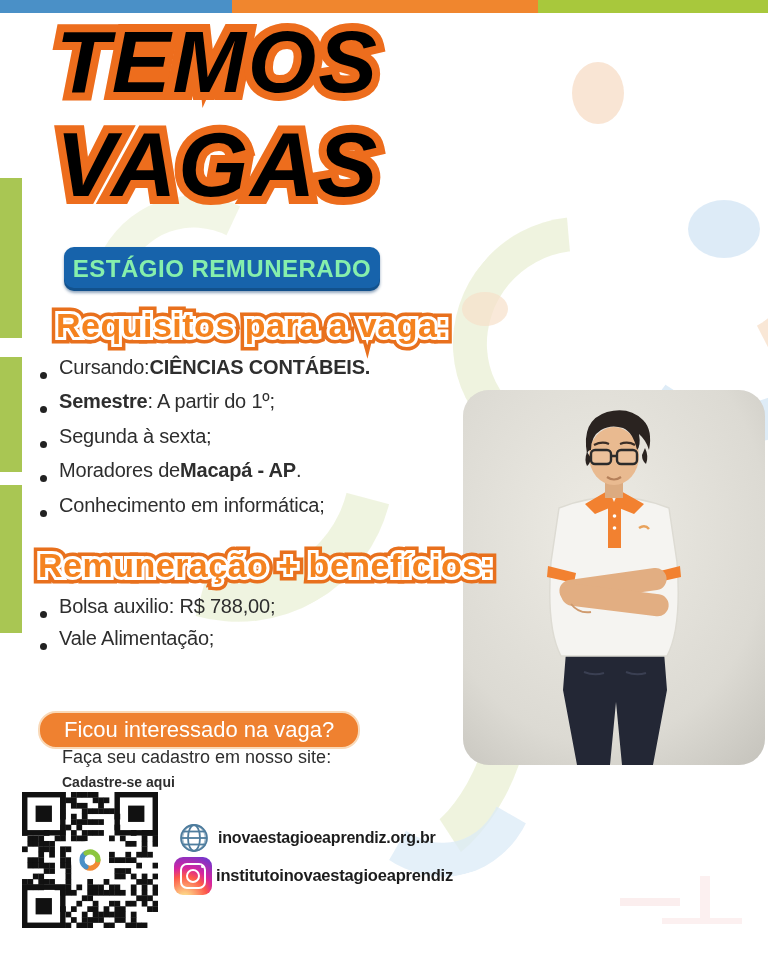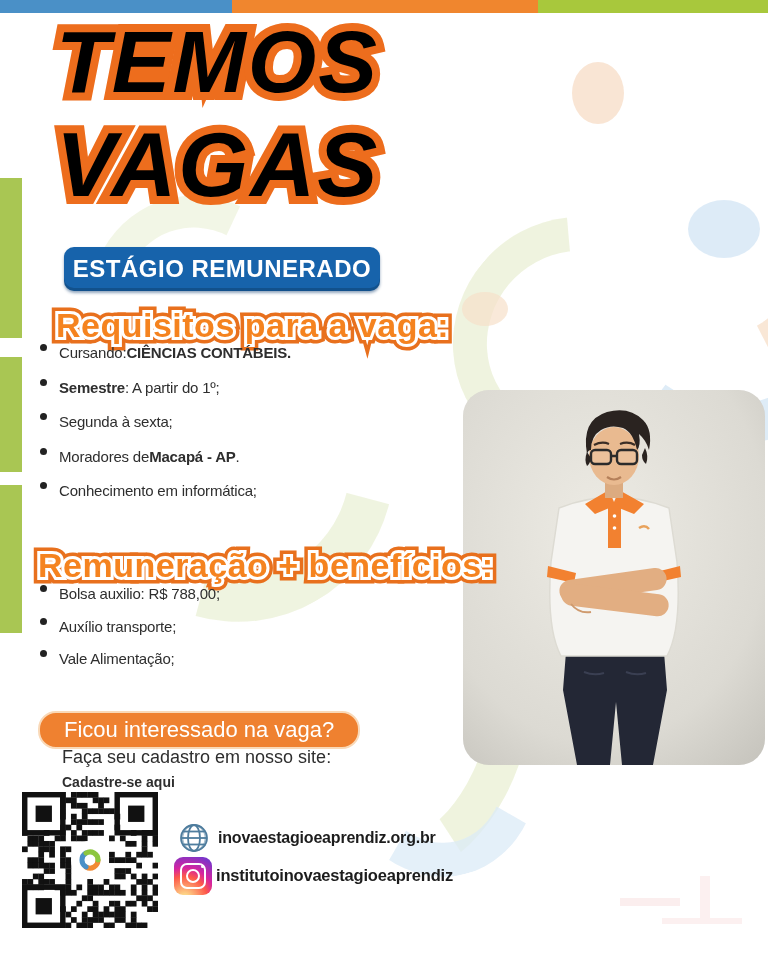--- a/index.html
+++ b/index.html
@@ -18,34 +18,34 @@
   .title{position:absolute;left:56px;top:18px;z-index:3;font-style:italic;font-weight:bold;
          letter-spacing:2px;line-height:1;}
   .title-line{display:block;position:relative;color:#000000;white-space:nowrap;}
   .title-line.l1{font-size:88px;margin-bottom:14px;}
   .title-line.l2{font-size:90px;}
   .title-line::before{content:attr(data-text);position:absolute;left:0;top:0;z-index:-1;
          -webkit-text-stroke:16px #ed6d1d;color:#ed6d1d;}
   
   .blue-banner{position:absolute;left:64px;top:247px;width:316px;height:44px;z-index:3;
          background:#1763ab;border-radius:10px;display:flex;align-items:center;justify-content:center;
-         color:#ffffff;font-weight:bold;font-size:24px;letter-spacing:.5px;
+         color:#86efac;font-weight:bold;font-size:24px;letter-spacing:.5px;
          box-shadow:0 2px 3px rgba(13,60,110,.45), inset 0 -3px 0 rgba(0,0,0,.18);}
   
   .bubble{position:relative;display:inline-block;z-index:3;font-weight:bold;font-size:34px;
          color:#f5831f;white-space:nowrap;letter-spacing:.5px;}
   .bubble::before{content:attr(data-text);position:absolute;left:0;top:0;z-index:-1;
          -webkit-text-stroke:6px #ffffff;color:#fff;}
   .bubble::after{content:attr(data-text);position:absolute;left:0;top:0;z-index:-2;
          -webkit-text-stroke:13px #e8701d;color:#e8701d;}
   .h-req{position:absolute;left:56px;top:306px;}
   .h-ben{position:absolute;left:38px;top:546px;}
   
   ul.blist{position:absolute;margin:0;padding:0;list-style:none;z-index:3;}
-  ul.blist li{display:flex;align-items:flex-start;white-space:nowrap;font-size:15px;letter-spacing:-.2px;}
+  ul.blist li{display:flex;align-items:flex-end;white-space:nowrap;font-size:20px;letter-spacing:-.2px;}
   ul.blist li::before{content:"";flex:0 0 auto;width:7px;height:7px;border-radius:50%;
          background:#222;margin:0 12px 0 0;}
   ul.blist .b{font-weight:bold;}
   #req-list{left:40px;top:344px;}
   #req-list li{height:34.5px;}
   #ben-list{left:40px;top:585px;}
   #ben-list li{height:32.5px;}
   
   .pill{position:absolute;left:38px;top:711px;z-index:3;background:#ef8130;color:#fff;
         font-weight:normal;font-size:22px;padding:4px 24px;border-radius:18px;
@@ -129,23 +129,20 @@
         <span class="b">Macapá - AP</span>
         <span>.</span>
       </li>
       <li>
         <span>Conhecimento em informática;</span>
       </li>
     </ul>
   <ul class="blist" id="ben-list">
       <li>
         <span>Bolsa auxilio: R$ 788,00;</span>
-      </li>
-      <li>
-        <span>Auxílio transporte;</span>
       </li>
       <li>
         <span>Vale Alimentação;</span>
       </li>
     </ul>
 
   <div class="pill">Ficou interessado na vaga?</div>
   <div class="cta-line1">Faça seu cadastro em nosso site:</div>
   <div class="cta-line2">Cadastre-se aqui</div>
 

